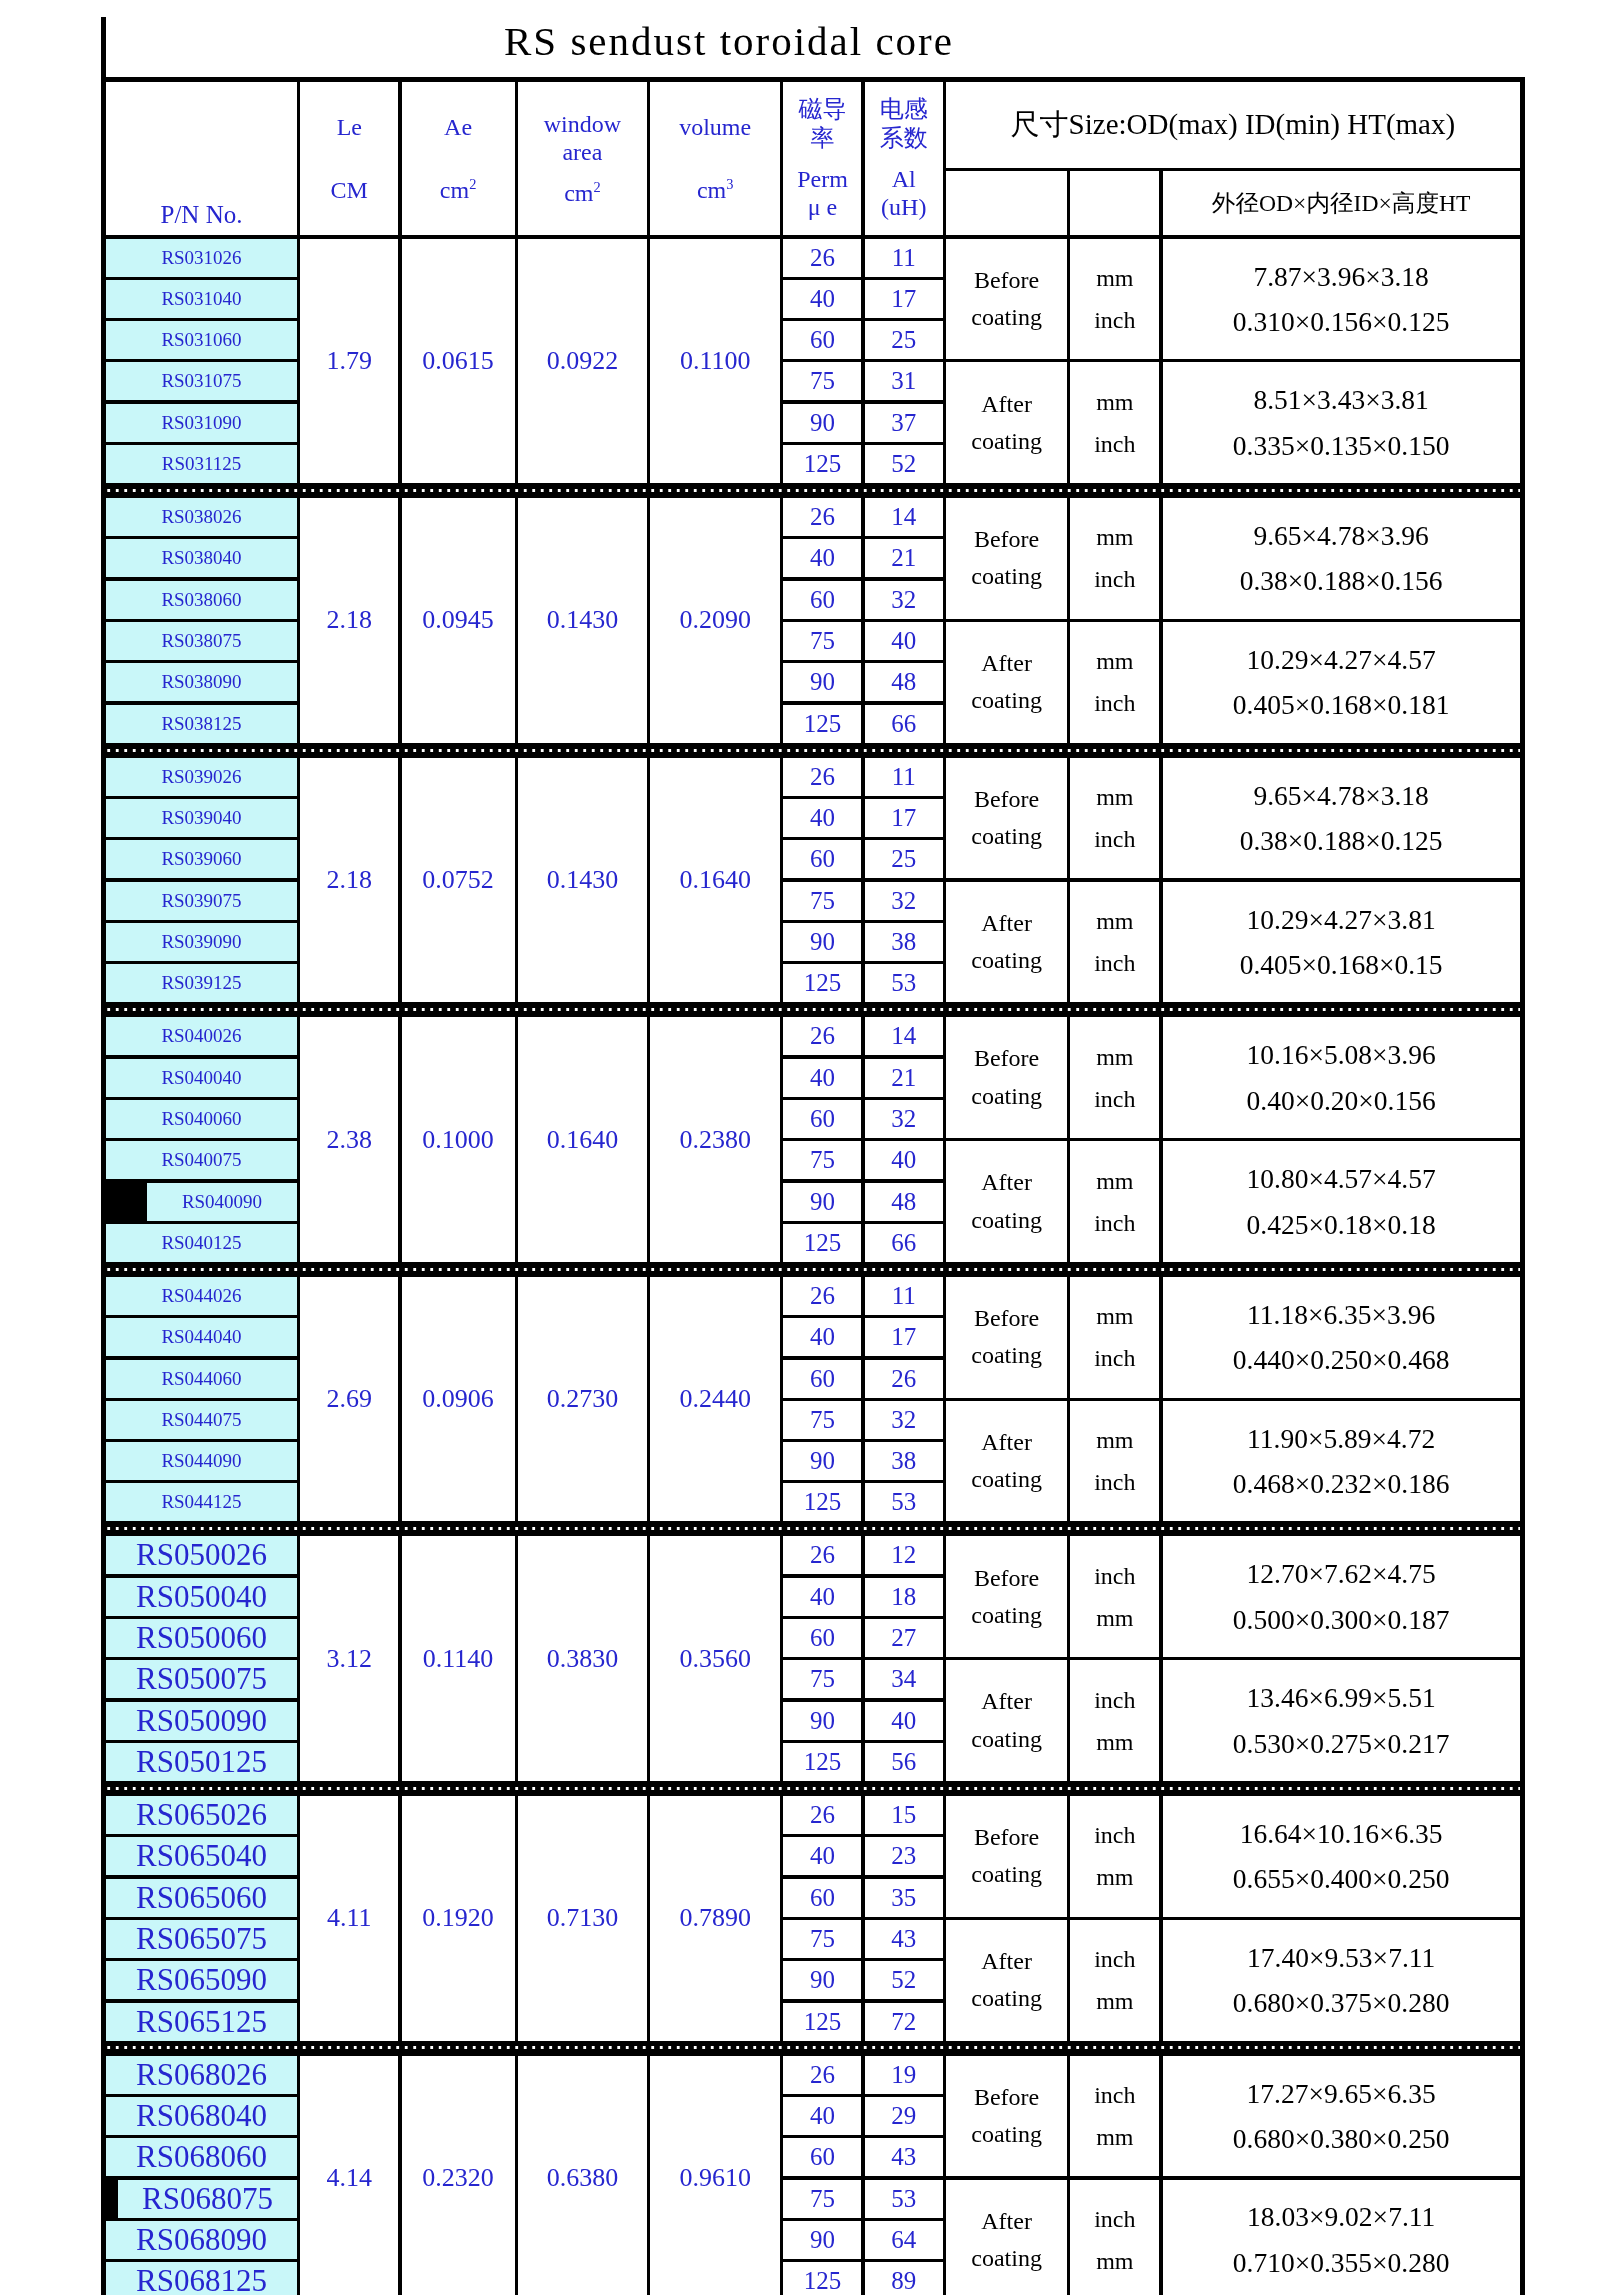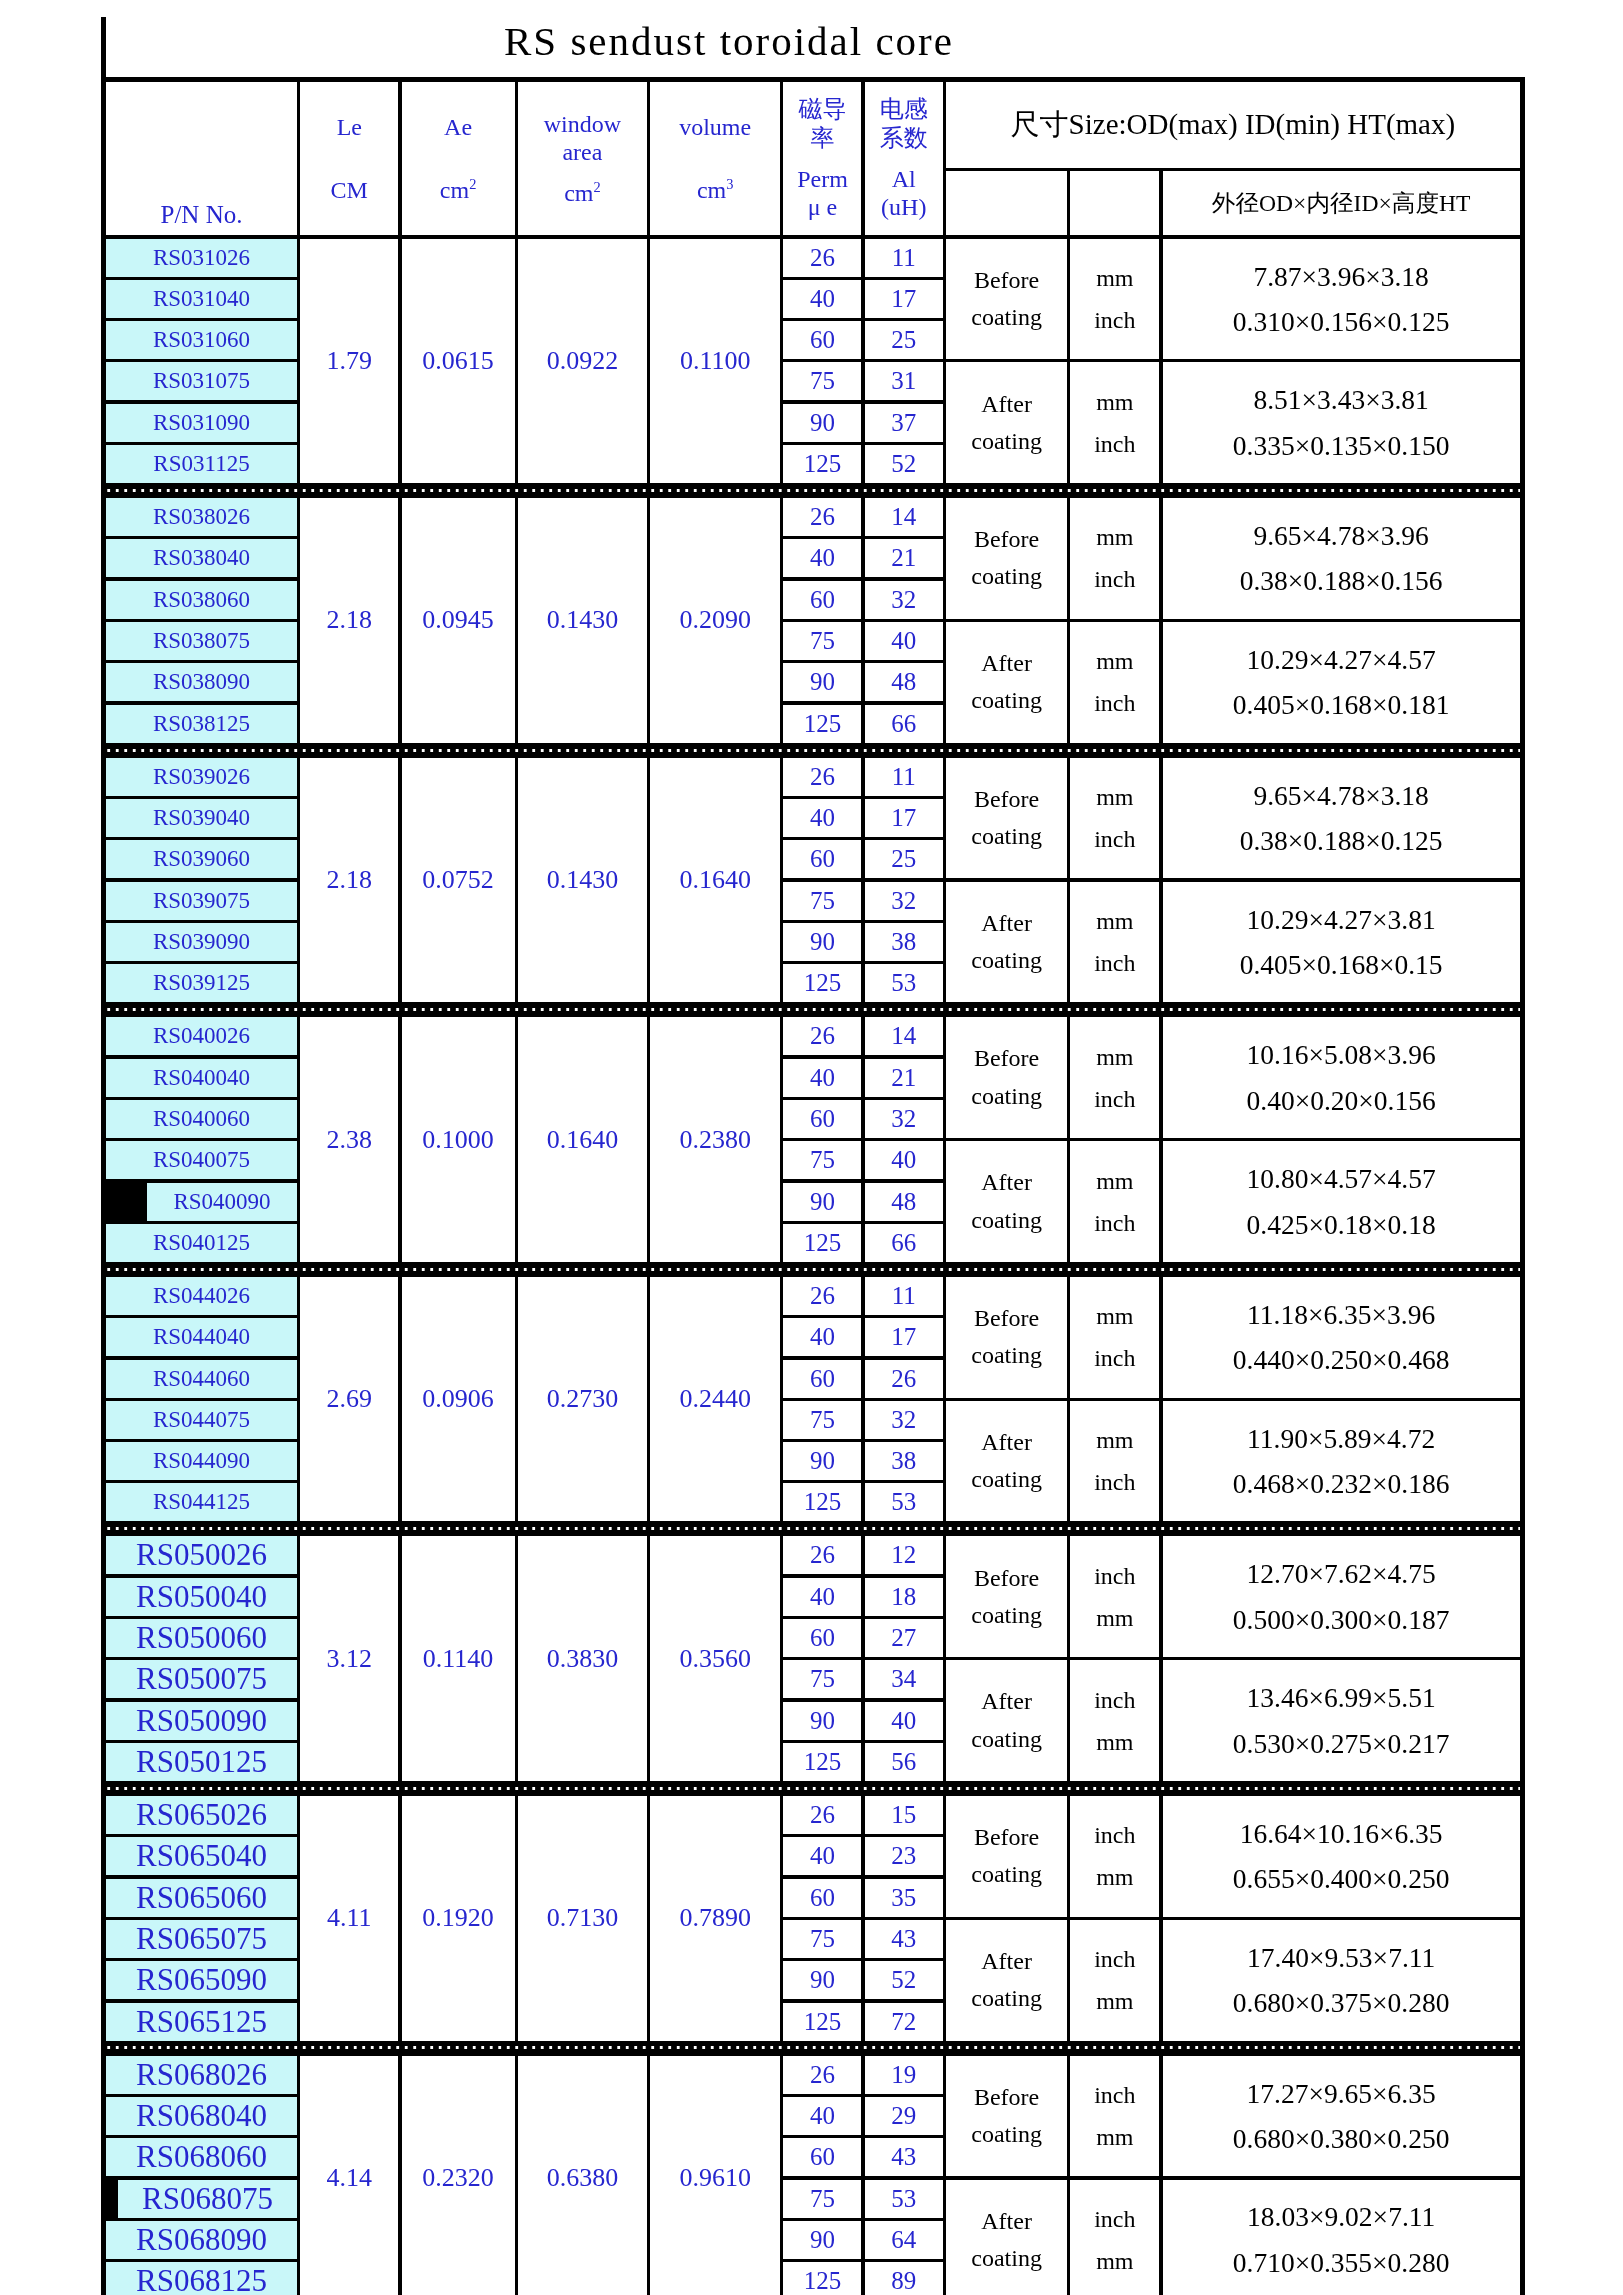--- a/index.html
+++ b/index.html
@@ -22,21 +22,21 @@
     display:grid; gap:3.3px; background:#000;
     grid-template-columns:191px 98px 113px 129px 130px 78px 78px 121px 89px 357px;
   }
   .hdr { grid-template-rows:86px 64px; }
   .grp { grid-template-rows:repeat(6,38px); }
 
   .cell {
     background:#fff; display:flex; align-items:center; justify-content:center;
     text-align:center; overflow:hidden;
   }
-  .pn-cell { background:#c9f7f9; color:#2626cf; font-size:23px; }
+  .pn-cell { background:#c9f7f9; color:#2626cf; font-size:19px; }
   .pn-large { font-size:31px; }
   .val-cell { font-size:26px; color:#2626cf; }
   .small-cell { font-size:25px; color:#2626cf; }
 
   .hdr-stack { flex-direction:column; justify-content:center; line-height:1.2; }
   .hdr-top, .hdr-bottom { font-size:24px; color:#2626cf; white-space:pre-line; }
   .gap-big { gap:34px; } .gap-small { gap:11.8px; }
   .hdr-top sup, .hdr-bottom sup { font-size:14.4px; }
   .pn-hdr { align-items:center; justify-content:flex-end; flex-direction:column; padding-bottom:6.5px; box-sizing:border-box; font-size:25px; color:#2626cf; }
   .size-title { font-size:29px; color:#000; }

